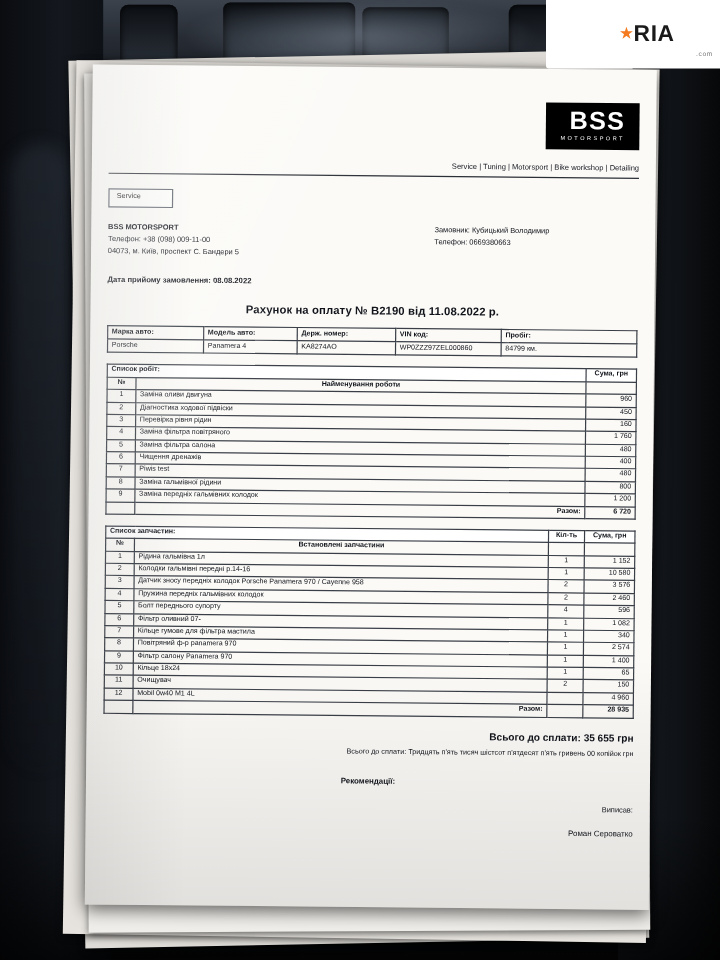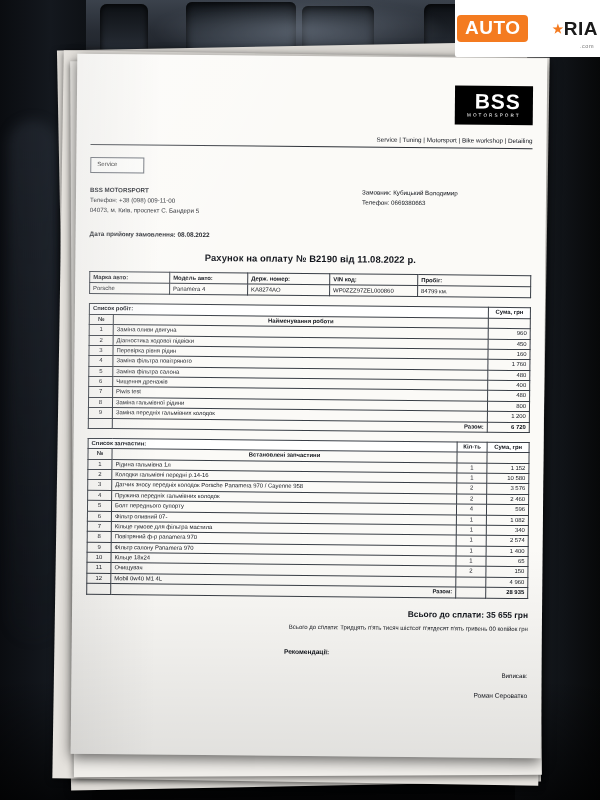--- a/index.html
+++ b/index.html
@@ -413,18 +413,17 @@
   <div class="grand">Всього до сплати: 35 655 грн</div>
   <div class="grand-words">Всього до сплати: Тридцять п'ять тисяч шістсот п'ятдесят п'ять гривень 00 копійок грн</div>
 
   <div class="recom">Рекомендації:</div>
 
   <div class="signer">Виписав:</div>
   <div class="signer-name">Роман Сероватко</div>
 </div>
 
 <div id="ria-badge">
-  <span class="b-auto">AUTO</span>
   <span class="b-ria">
     <span class="b-star">★</span><span>RIA</span>
   </span>
   <span class="b-com">.com</span>
 </div>
 
 </body></html>

